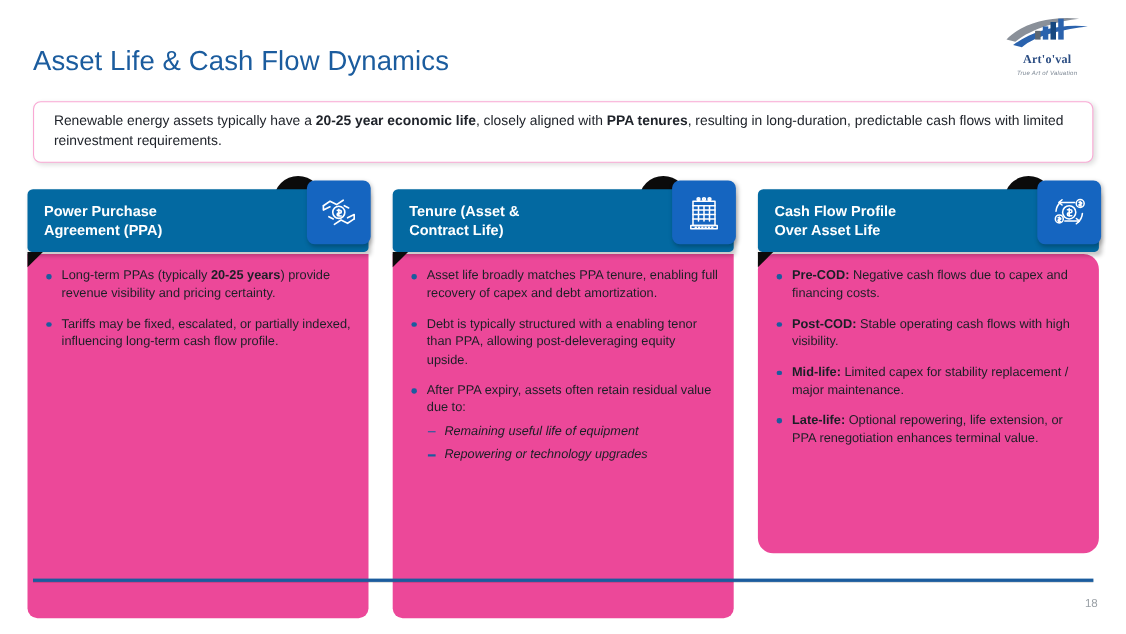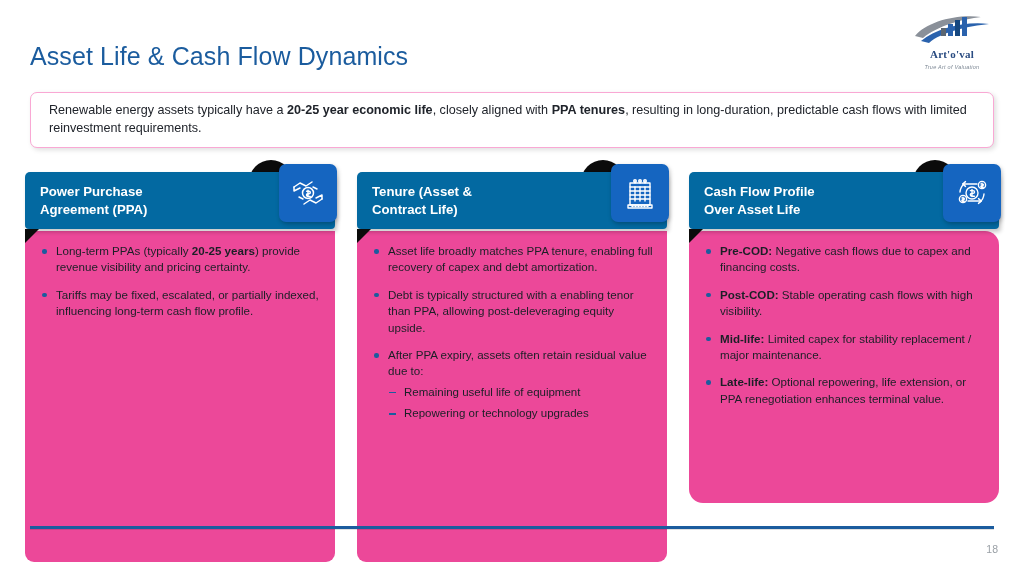--- a/index.html
+++ b/index.html
@@ -93,21 +93,21 @@
     font-size:11.6px;line-height:16.4px;color:#1B1F26;
   }
   ul.bullets > li::before{
     content:"";position:absolute;left:3px;top:6px;
     width:4.5px;height:4.5px;border-radius:50%;background:#1B5C9E;
   }
   ul.bullets > li b{font-weight:bold;}
   ul.sub{list-style:none;margin:4px 0 0 0;padding:0;}
   ul.sub > li{
     position:relative;padding-left:16px;margin-bottom:5px;
-    font-size:11.5px;line-height:16.2px;color:#1B1F26;
+    font-size:11.5px;line-height:16.2px;color:#1B1F26;font-style:italic;
   }
   ul.sub > li::before{
     content:"";position:absolute;left:1px;top:8px;
     width:7px;height:1.6px;background:#1B5C9E;
   }
   ul.sub > li:last-child{margin-bottom:0;}
 
   
   .rule{position:absolute;left:30px;top:526px;width:964px;height:3px;
         background:#1B5C9E;box-shadow:0 1px 0 rgba(0,0,0,.12);}

